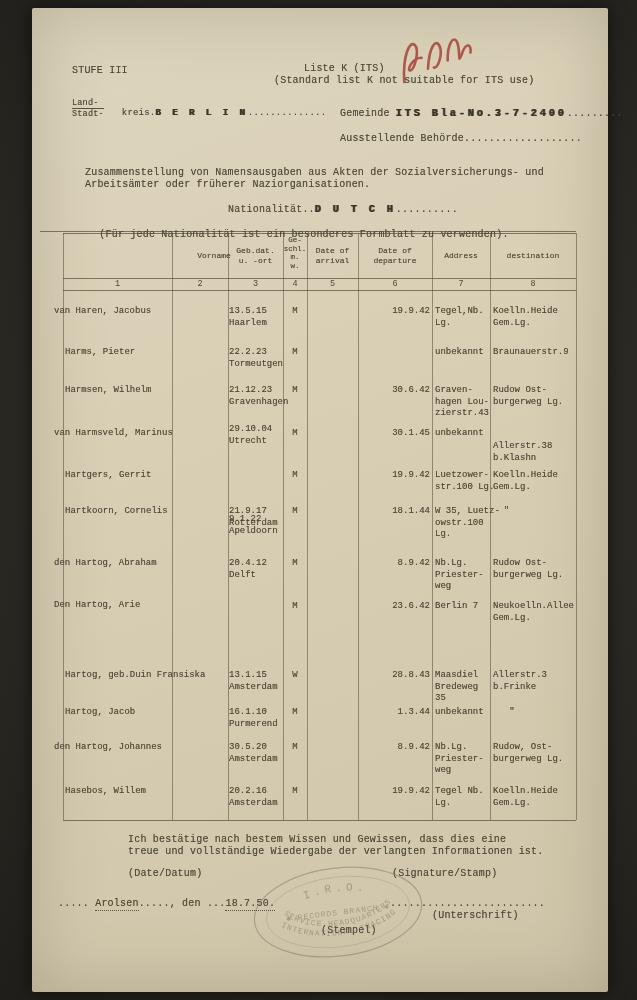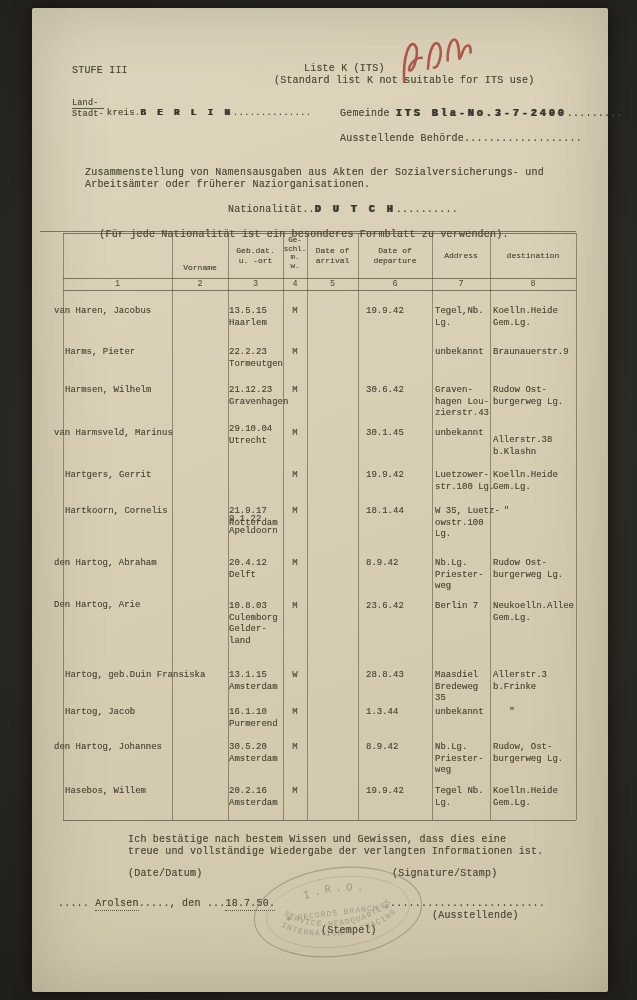--- a/index.html
+++ b/index.html
@@ -19,42 +19,42 @@
   .u-dotted{position:static;display:inline;border-bottom:1px dotted #5a5443;padding-bottom:1px;}
 
   .stufe{left:40px;top:57px;}
   .list-title{left:272px;top:55px;}
   .list-subtitle{left:196px;top:67px;margin-left:46px;}
 
   .land-stadt{left:40px;top:90px;font-size:9px;white-space:nowrap;}
   .frac{position:static;display:inline-block;vertical-align:middle;font-size:8.5px;line-height:10px;text-align:left;}
   .frac .top{position:static;display:block;border-bottom:1px solid #5a5443;}
   .frac .bot{position:static;display:block;}
-  .kreis-rest{position:static;display:inline-block;vertical-align:bottom;margin-left:3px;}
+  .kreis-rest{position:static;display:inline-block;vertical-align:bottom;margin-left:18px;}
   .gemeinde-line{left:308px;top:100px;}
   .behoerde-line{left:308px;top:125px;}
 
   .intro1{left:53px;top:147px;} .intro2{left:53px;top:159px;} .intro3{left:53px;top:171px;}
 
   .nat-line{left:196px;top:196px;}
   .nat-note{left:0;top:221px;width:544px;text-align:center;white-space:normal;}
   .nat-rule{left:8px;top:223px;width:536px;height:0;border-bottom:1px solid rgba(84,76,60,.7);}
 
   
   .tbl{left:31px;top:225px;width:513px;height:587px;}
   .tbl div{position:absolute;}
   .vline{width:0;border-left:1px solid rgba(84,76,60,.55);}
   .hline{height:0;border-top:1px solid rgba(84,76,60,.7);}
   .hcell{height:42px;top:2px;display:flex;flex-direction:column;justify-content:center;
          text-align:center;white-space:pre-line;font-size:8px;line-height:10px;
          text-shadow:0 0 .6px rgba(79,74,57,.5);}
   .hcell.small{font-size:7.5px;line-height:8.5px;justify-content:flex-start;padding-top:1px;}
   .ncell{top:45px;height:11px;text-align:center;font-size:8.5px;line-height:12px;}
   .cell{font-size:9px;line-height:11.5px;white-space:pre;text-shadow:0 0 .6px rgba(79,74,57,.55);}
-  .cell.dep{text-align:left;padding-left:8px;}
+  .cell.dep{text-align:right;}
   .cell.sex{text-align:center;}
 
   .cert1{left:96px;top:826px;} .cert2{left:96px;top:838px;}
   .date-label{left:96px;top:860px;} .sig-label{left:360px;top:860px;}
   .date-line{left:26px;top:890px;}
   .sig-dots{left:358px;top:890px;}
   .unterschrift{left:400px;top:902px;}
   .stempel{left:268px;top:917px;margin-left:21px;}
 
   .scribble{left:360px;top:20px;width:96px;height:60px;transform:rotate(-12deg);opacity:.85;}
@@ -106,21 +106,21 @@
         <div class="vline" style="left: 244px; top: 0px; height: 587px;"></div>
         <div class="vline" style="left: 295px; top: 0px; height: 587px;"></div>
         <div class="vline" style="left: 369px; top: 0px; height: 587px;"></div>
         <div class="vline" style="left: 427px; top: 0px; height: 587px;"></div>
         <div class="vline" style="left: 513px; top: 0px; height: 587px;"></div>
         <div class="hline" style="left: 0px; top: 0px; width: 513px;"></div>
         <div class="hline" style="left: 0px; top: 45px; width: 513px;"></div>
         <div class="hline" style="left: 0px; top: 57px; width: 513px;"></div>
         <div class="hline" style="left: 0px; top: 587px; width: 513px;"></div>
         <div class="ncell" style="left: 0px; top: 45px; width: 109px;">1</div>
-        <div class="hcell" style="left: 109px; top: 2px; width: 56px; margin-top: 12px;">Vorname</div>
+        <div class="hcell" style="left: 123px; top: 2px; width: 56px;">Vorname</div>
         <div class="ncell" style="left: 109px; top: 45px; width: 56px;">2</div>
         <div class="hcell" style="left: 165px; top: 2px; width: 55px;">Geb.dat.
 u. -ort</div>
         <div class="ncell" style="left: 165px; top: 45px; width: 55px;">3</div>
         <div class="hcell small" style="left: 220px; top: 2px; width: 24px;">Ge-
 schl.
 m.
 w.</div>
         <div class="ncell" style="left: 220px; top: 45px; width: 24px;">4</div>
         <div class="hcell" style="left: 244px; top: 2px; width: 51px;">Date of
@@ -157,21 +157,21 @@
 hagen Lou-
 zierstr.43</div>
         <div class="cell" style="left: 430px; top: 152px; width: 84px;">Rudow Ost-
 burgerweg Lg.</div>
         <div class="cell" style="left: -9px; top: 195px;">van Harmsveld, Marinus</div>
         <div class="cell" style="left: 166px; top: 191px; width: 58px;">29.10.04
 Utrecht</div>
         <div class="cell sex" style="left: 220px; top: 195px; width: 24px;">M</div>
         <div class="cell dep" style="left: 295px; top: 195px; width: 72px;">30.1.45</div>
         <div class="cell" style="left: 372px; top: 195px; width: 56px;">unbekannt</div>
-        <div class="cell" style="left: 430px; top: 202px; width: 84px;">Allerstr.38
+        <div class="cell" style="left: 430px; top: 208px; width: 84px;">Allerstr.38
 b.Klashn</div>
         <div class="cell" style="left: 2px; top: 237px;">Hartgers, Gerrit</div>
         <div class="cell" style="left: 166px; top: 237px; width: 58px; margin-top: 44px;">9.1.22
 Apeldoorn</div>
         <div class="cell sex" style="left: 220px; top: 237px; width: 24px;">M</div>
         <div class="cell dep" style="left: 295px; top: 237px; width: 72px;">19.9.42</div>
         <div class="cell" style="left: 372px; top: 237px; width: 56px;">Luetzower-
 str.100 Lg.</div>
         <div class="cell" style="left: 430px; top: 237px; width: 84px;">Koelln.Heide
 Gem.Lg.</div>
@@ -188,24 +188,20 @@
         <div class="cell" style="left: 166px; top: 325px; width: 58px;">20.4.12
 Delft</div>
         <div class="cell sex" style="left: 220px; top: 325px; width: 24px;">M</div>
         <div class="cell dep" style="left: 295px; top: 325px; width: 72px;">8.9.42</div>
         <div class="cell" style="left: 372px; top: 325px; width: 56px;">Nb.Lg.
 Priester-
 weg</div>
         <div class="cell" style="left: 430px; top: 325px; width: 84px;">Rudow Ost-
 burgerweg Lg.</div>
         <div class="cell" style="left: -9px; top: 367px;">Den Hartog, Arie</div>
-        <div class="cell" style="left: 166px; top: 368px; width: 58px;">10.8.03
-Culemborg
-Gelder-
-land</div>
         <div class="cell sex" style="left: 220px; top: 368px; width: 24px;">M</div>
         <div class="cell dep" style="left: 295px; top: 368px; width: 72px;">23.6.42</div>
         <div class="cell" style="left: 372px; top: 368px; width: 56px;">Berlin 7</div>
         <div class="cell" style="left: 430px; top: 368px; width: 84px;">Neukoelln.Allee
 Gem.Lg.</div>
         <div class="cell" style="left: 2px; top: 437px;">Hartog, geb.Duin Fransiska</div>
         <div class="cell" style="left: 166px; top: 437px; width: 58px;">13.1.15
 Amsterdam</div>
         <div class="cell sex" style="left: 220px; top: 437px; width: 24px;">W</div>
         <div class="cell dep" style="left: 295px; top: 437px; width: 72px;">28.8.43</div>
@@ -244,21 +240,21 @@
 
     <div class="typed cert1">Ich bestätige nach bestem Wissen und Gewissen, dass dies eine</div>
     <div class="typed cert2">treue und vollständige Wiedergabe der verlangten Informationen ist.</div>
 
     <div class="typed date-label">(Date/Datum)</div>
     <div class="typed sig-label">(Signature/Stamp)</div>
 
     <div class="typed date-line"><span class="inline">.....</span> <span class="u-dotted">Arolsen</span><span class="inline">.....,</span> <span class="inline">den</span> <span class="inline">...</span><span class="u-dotted">18.7.50.</span></div>
 
     <div class="typed sig-dots">.........................</div>
-    <div class="typed unterschrift">(Ausstellende)</div>
+    <div class="typed unterschrift">(Unterschrift)</div>
     <div class="typed stempel">(Stempel)</div>
 
     <svg class="stamp" viewBox="0 0 180 104">
       <defs>
         <path id="arcTop" d="M 20,62 A 72,40 0 0 1 160,62"></path>
         <path id="arcBot1" d="M 20,46 A 72,38 0 0 0 160,46"></path>
         <path id="arcBot2" d="M 30,40 A 62,34 0 0 0 150,40"></path>
       </defs>
       <ellipse class="stamp-line" cx="90" cy="52" rx="84" ry="44"></ellipse>
       <ellipse class="stamp-line thin" cx="90" cy="52" rx="72" ry="35"></ellipse>

